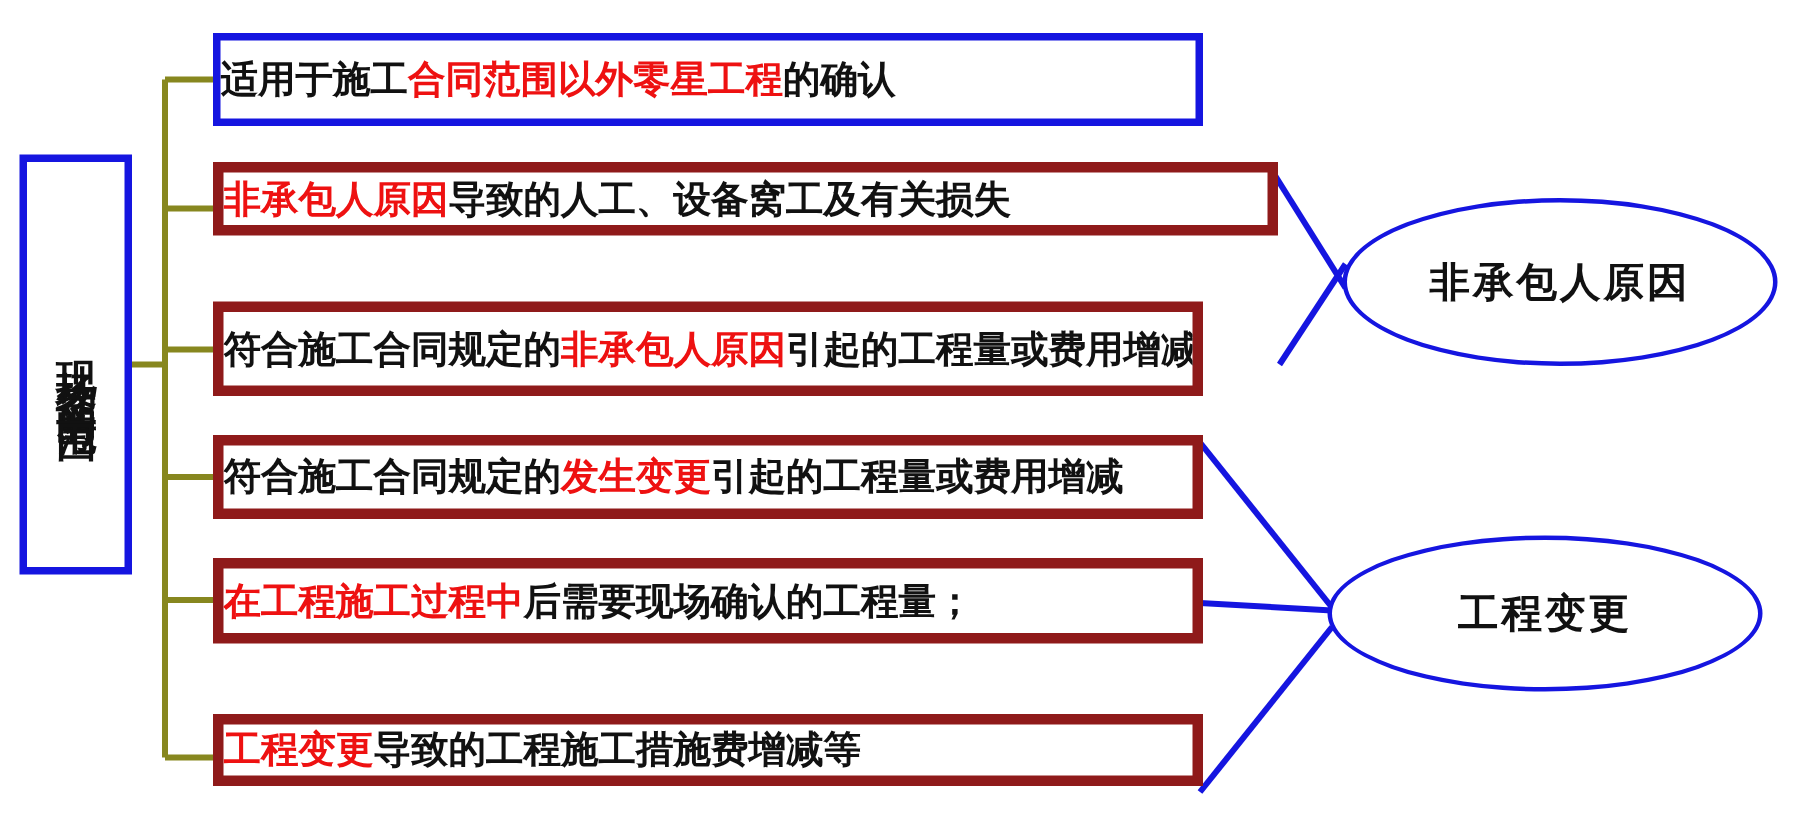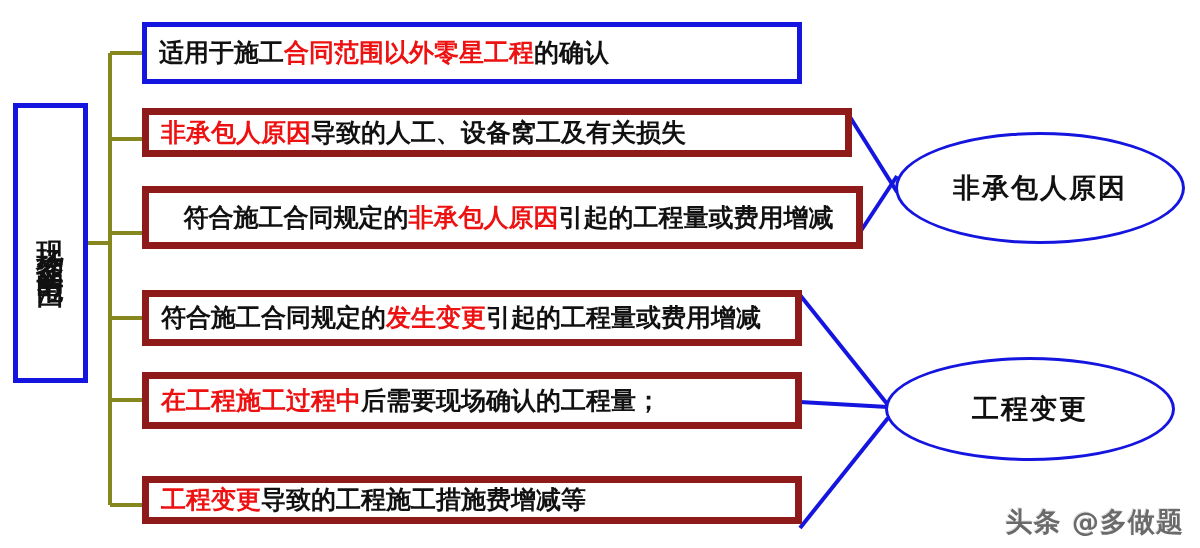--- a/index.html
+++ b/index.html
@@ -59,21 +59,21 @@
     overflow: hidden;
   }
   .item-box.blue   { border: 5px solid #1515e0; }
   .item-box.maroon { border: 7px solid #8f1a1a; }
 
   .item-text {
     font-size: 25px;
     font-weight: bold;
     color: #111111;
     line-height: 1.1;
-    padding-left: 12px;
+    padding-left: 0;
   }
   .seg-red { color: #ee1111; }
   .seg-black { color: #111111; }
 
   
   .ellipse {
     position: absolute;
     border: 3px solid #1515e0;
     border-radius: 50%;
     background: #ffffff;
@@ -141,21 +141,21 @@
       <span class="seg-black">适用于施工</span><span class="seg-red">合同范围以外零星工程</span><span class="seg-black">的确认</span>
     </span>
   </div>
 
   <div class="item-box maroon" style="left:142px; top:108px; width:710px; height:49px;">
     <span class="item-text">
       <span class="seg-red">非承包人原因</span><span class="seg-black">导致的人工、设备窝工及有关损失</span>
     </span>
   </div>
 
-  <div class="item-box maroon" style="left:142px; top:186px; width:721px; height:63px;justify-content:center;">
+  <div class="item-box maroon" style="left:142px; top:201px; width:660px; height:63px;">
     <span class="item-text">
       <span class="seg-black">符合施工合同规定的</span><span class="seg-red">非承包人原因</span><span class="seg-black">引起的工程量或费用增减</span>
     </span>
   </div>
 
   <div class="item-box maroon" style="left:142px; top:290px; width:660px; height:56px;">
     <span class="item-text">
       <span class="seg-black">符合施工合同规定的</span><span class="seg-red">发生变更</span><span class="seg-black">引起的工程量或费用增减</span>
     </span>
   </div>
@@ -173,15 +173,14 @@
   </div>
 
   <div class="ellipse" style="left:895px; top:132px; width:290px; height:112px;">
     <span class="ellipse-text">非承包人原因</span>
   </div>
 
   <div class="ellipse" style="left:885px; top:357px; width:290px; height:104px;">
     <span class="ellipse-text">工程变更</span>
   </div>
 
-  <div class="watermark">头条 @多做题</div>
 
 </div>
 
 </body></html>

